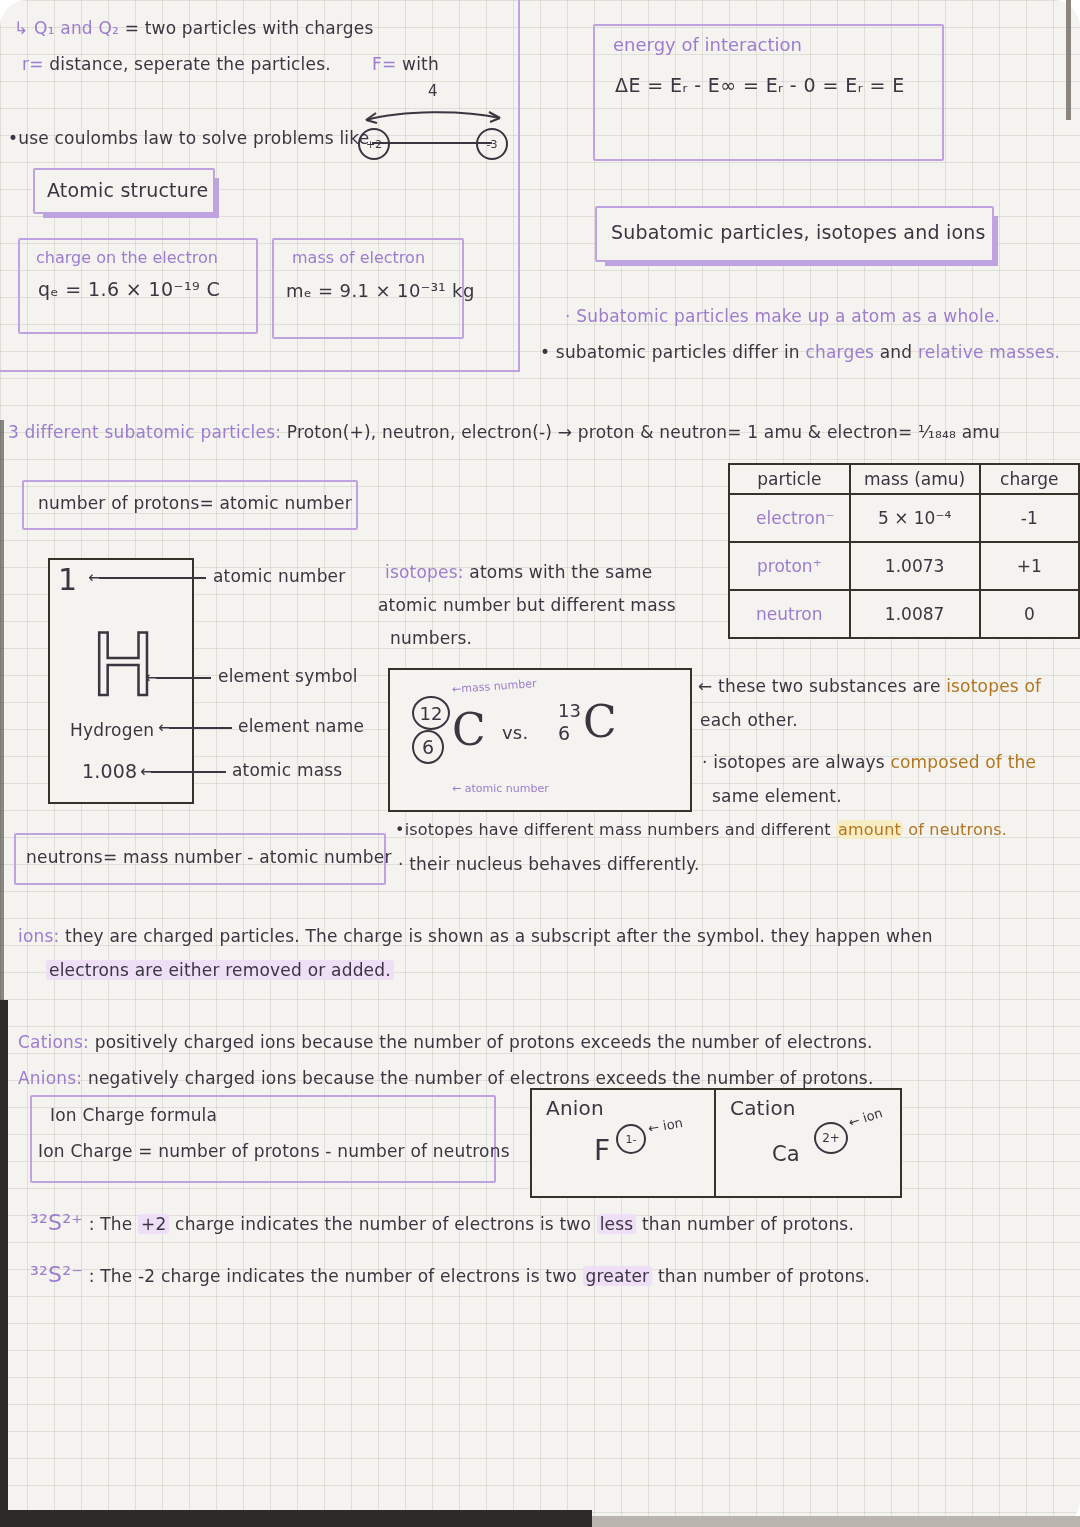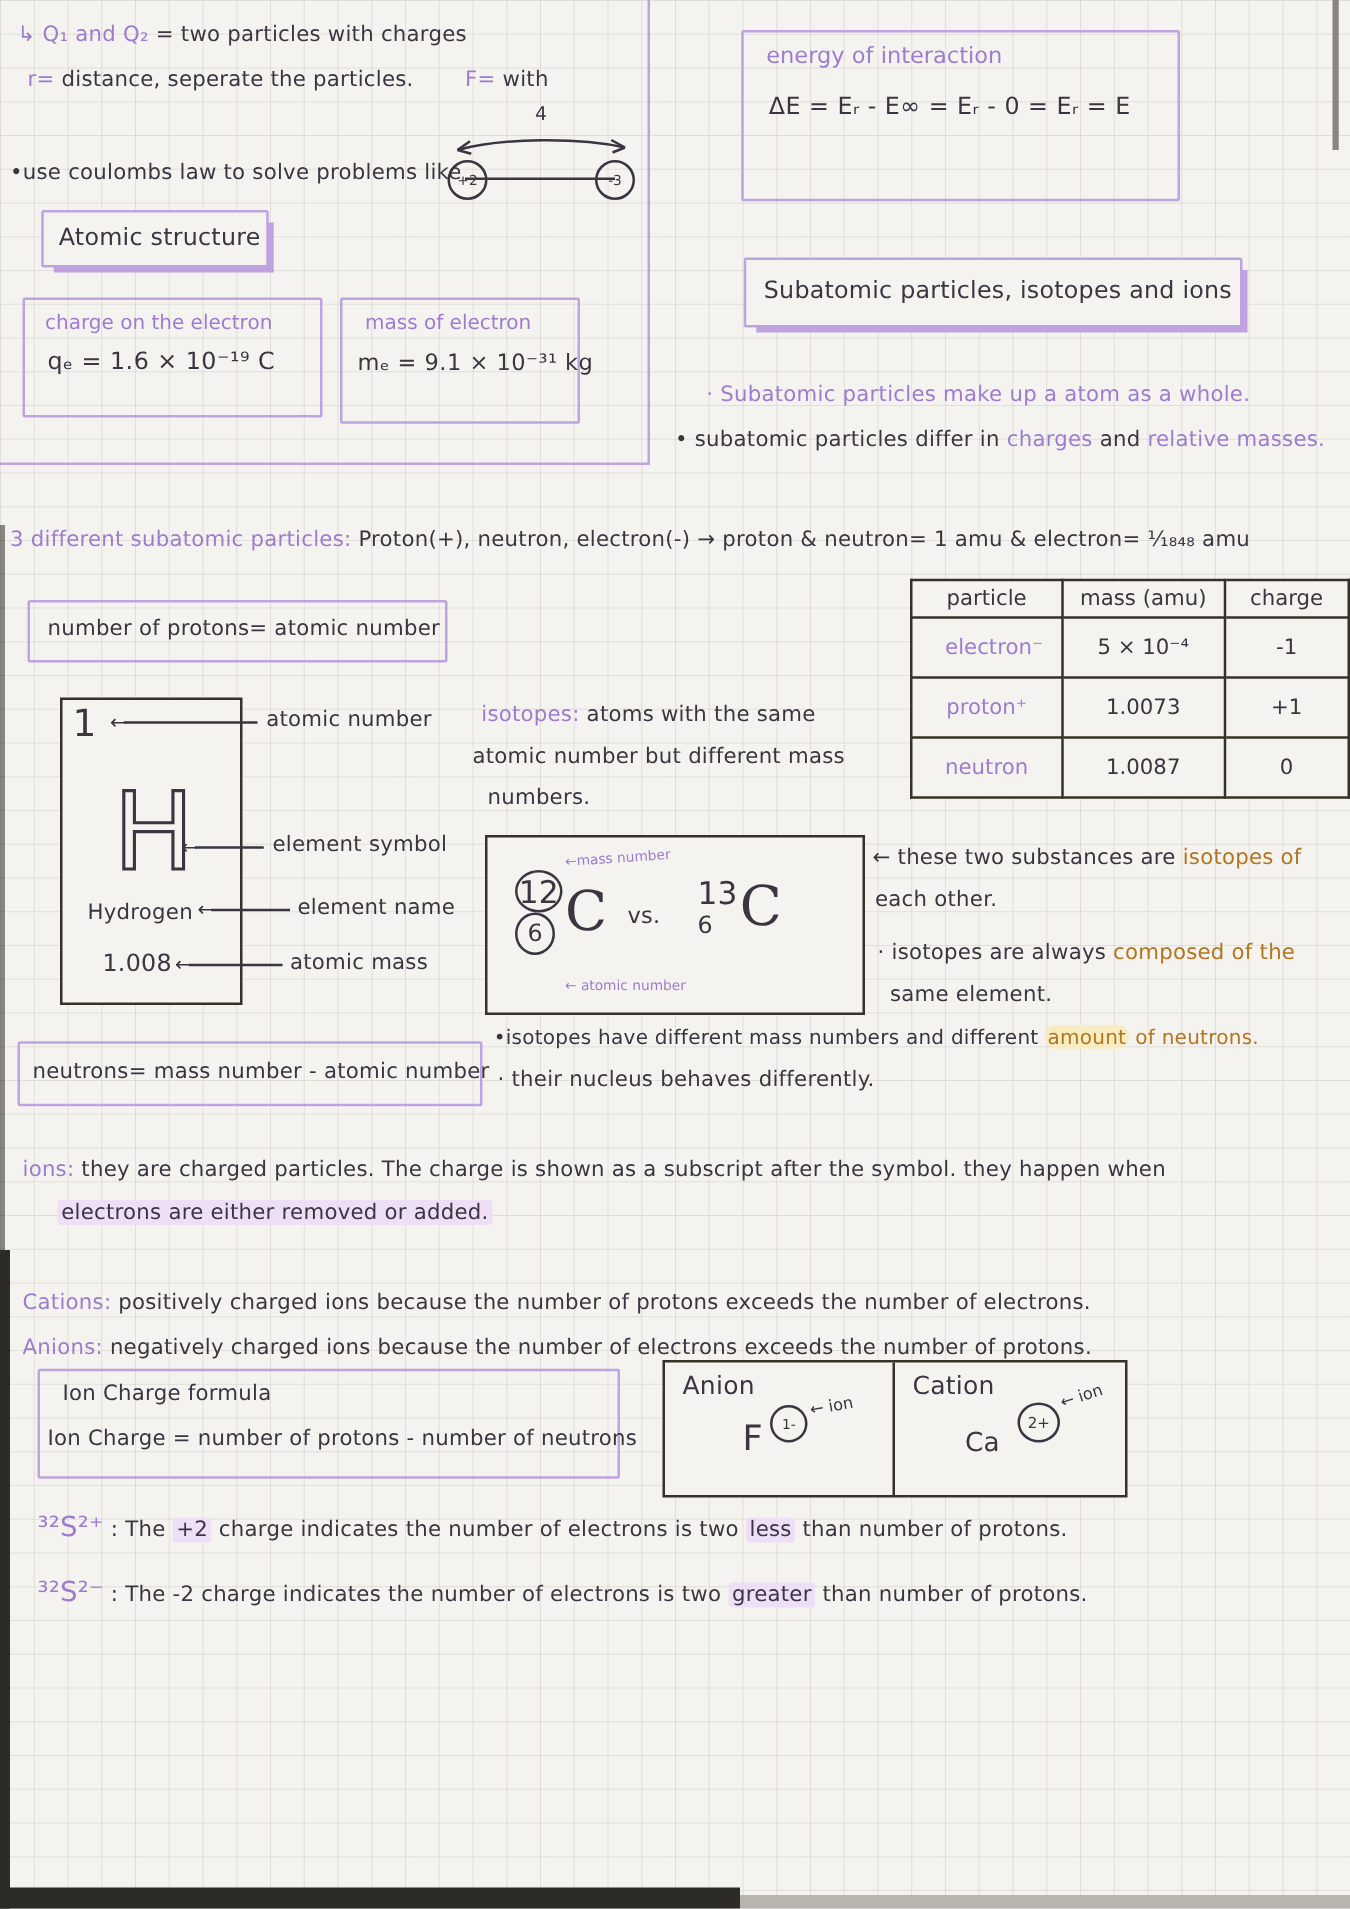--- a/index.html
+++ b/index.html
@@ -16,39 +16,40 @@
   html,body{margin:0;padding:0;}
   body{width:1080px;height:1527px;overflow:hidden;font-family:"DejaVu Sans",sans-serif;}
   .page{
     position:relative;width:1080px;height:1527px;
     background-color:var(--paper);
     background-image:
       linear-gradient(var(--grid) 1px, transparent 1px),
       linear-gradient(90deg, var(--grid) 1px, transparent 1px);
     background-size:27px 27px;
     color:var(--ink);
+    border-radius:27px;
   }
   .t{position:absolute;white-space:nowrap;font-size:17px;letter-spacing:.2px;color:var(--ink);}
   .sm{font-size:15px;}
   .xs{font-size:11px;}
   .purple{color:var(--purple);}
   .orange{color:var(--orange);}
   .hl{background:var(--hl);border-radius:3px;padding:0 3px;}
   .hly{background:var(--hly);border-radius:8px;padding:0 2px;}
   .pbox{position:absolute;border:2px solid var(--pborder);border-radius:2px;}
   .box3d{box-shadow:7px 7px 0 -3px var(--pborder);background:var(--paper);}
   .kbox{position:absolute;border:2.5px solid var(--black);background:var(--paper);}
   .boxtitle{position:absolute;white-space:nowrap;font-size:16px;color:var(--purple);}
   .formula{position:absolute;white-space:nowrap;font-size:19px;color:var(--ink);letter-spacing:.4px;}
   .bigframe{position:absolute;border-right:2px solid var(--pborder);border-bottom:2px solid var(--pborder);}
   .arrow-line{position:absolute;display:flex;align-items:center;color:var(--ink);font-size:16px;}
   .arrow-line .shaft{border-top:2px solid var(--ink);flex:1;margin-left:-2px;}
   .circ{display:inline-flex;align-items:center;justify-content:center;border:2px solid var(--ink);border-radius:50%;background:transparent;color:var(--ink);}
   .iso{position:absolute;display:grid;grid-template-areas:"sup sym" "sub sym";grid-template-columns:auto auto;column-gap:2px;}
-  .iso .sup{grid-area:sup;font-size:25px;align-self:start;}
+  .iso .sup{grid-area:sup;font-size:18px;align-self:start;}
   .iso .sub{grid-area:sub;font-size:19px;align-self:end;}
   .iso .sym{grid-area:sym;font-size:44px;line-height:1;align-self:center;font-family:"DejaVu Serif",serif;}
   table.ptable{border-collapse:collapse;}
   table.ptable td,table.ptable th{border:2.5px solid var(--black);font-size:17px;padding:4px 8px;text-align:center;background:var(--paper);}
   table.ptable th{font-weight:normal;color:var(--ink);}
   td.pname{color:var(--purple);}
   .edge{position:absolute;background:#2d2b27;}
   .note-sym{color:var(--purple);font-size:22px;}
 </style>
 </head>

